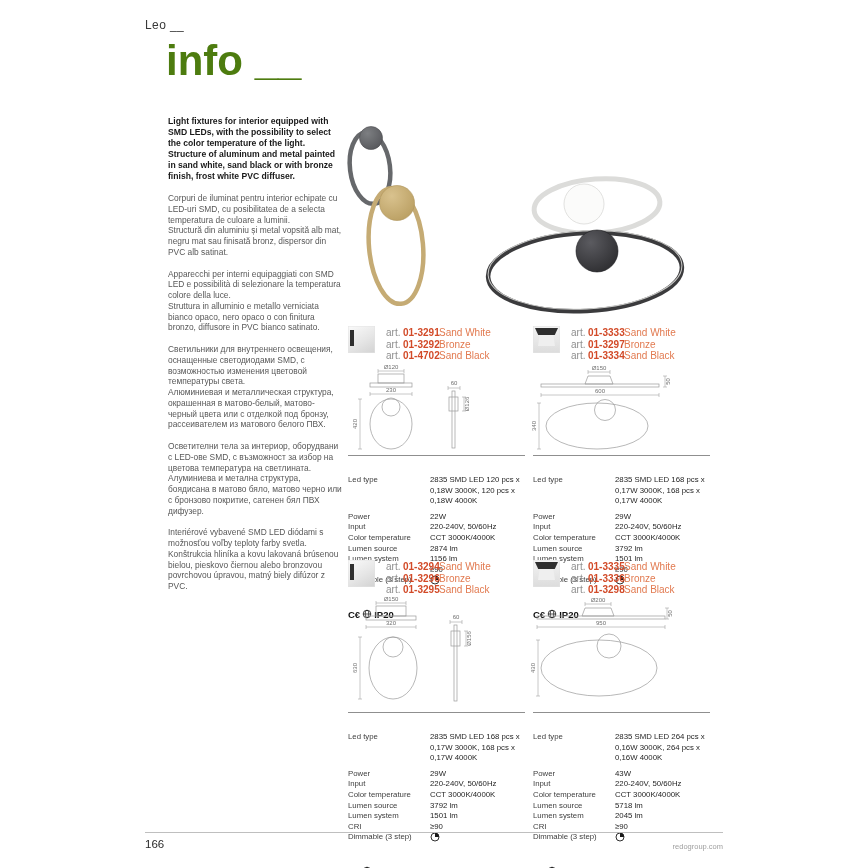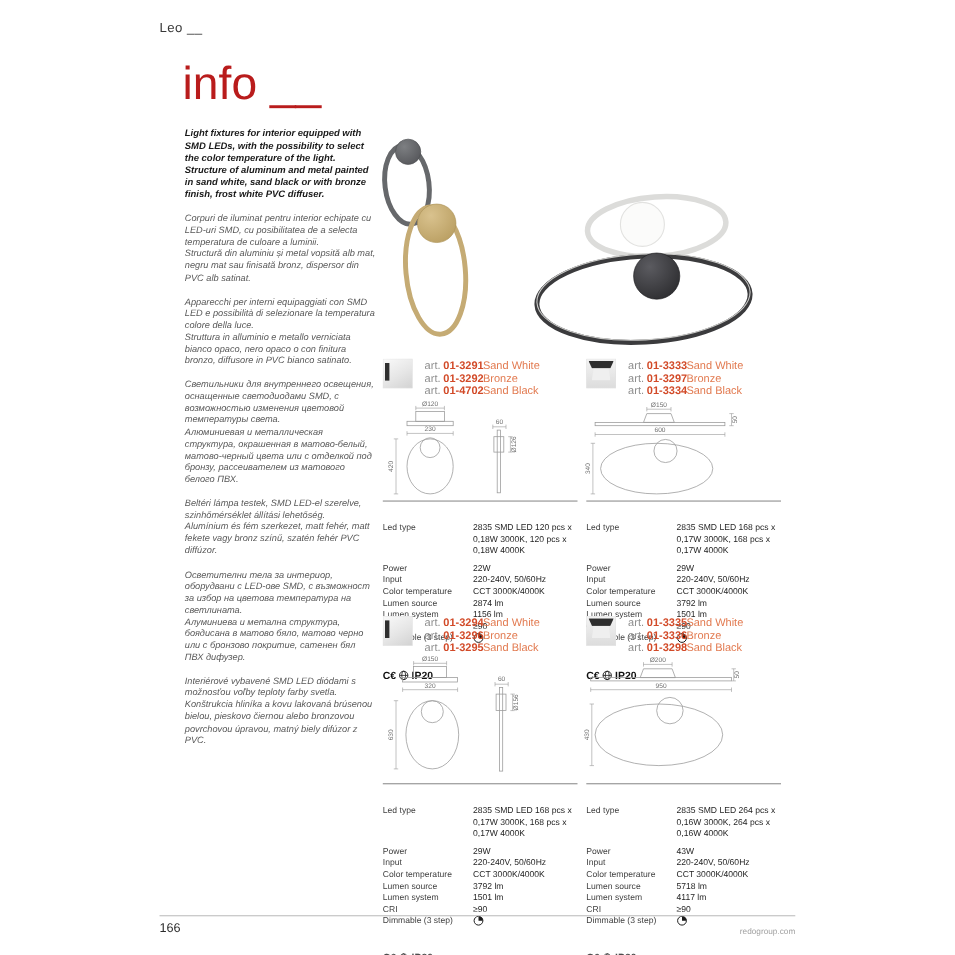--- a/index.html
+++ b/index.html
@@ -3,24 +3,24 @@
 <meta charset="utf-8">
 <style>
   html,body{margin:0;padding:0;}
   body{
     width:868px;height:868px;position:relative;background:#ffffff;
     font-family:"Liberation Sans", sans-serif;overflow:hidden;color:#222;
   }
   .abs{position:absolute;}
   
   .brand{left:145px;top:18px;font-size:12px;color:#383838;letter-spacing:.4px;}
-  .page-title{left:166px;top:52px;font-size:42px;font-weight:400;color:#b91c1c;}
+  .page-title{left:166px;top:37px;font-size:42px;font-weight:700;color:#4d7c0f;}
   
   .desc-col{left:168px;top:116px;width:174px;}
-  .desc-col p{margin:0 0 11px 0;font-size:8.4px;line-height:1.28;color:#585858;white-space:pre-line;font-style:italic;}
+  .desc-col p{margin:0 0 11px 0;font-size:8.4px;line-height:1.28;color:#585858;white-space:pre-line;}
   .desc-col p.en{color:#191919;font-weight:bold;font-size:8.6px;}
   
   .articles{display:flex;gap:11px;}
   .thumb{width:27px;height:27px;flex:none;position:relative;box-shadow:0 0 0 .5px #e3e3e3 inset;}
   .thumb-wall{background:linear-gradient(150deg,#fafafa 0%,#e6e6e6 55%,#d2d2d2 100%);}
   .thumb-wall::before{content:"";position:absolute;left:2px;top:4px;width:4px;height:16px;background:#2f2f2f;}
   .thumb-ceiling{background:linear-gradient(180deg,#f3f3f3,#dcdcdc);}
   .thumb-ceiling::before{content:"";position:absolute;left:2px;top:2px;right:2px;height:7px;background:#2e2e2e;clip-path:polygon(0 0,100% 0,86% 100%,14% 100%);}
   .thumb-ceiling::after{content:"";position:absolute;left:5px;top:9px;right:5px;height:11px;background:#efefef;clip-path:polygon(10% 0,90% 0,100% 100%,0 100%);}
   .art-rows{display:flex;flex-direction:column;padding-top:1px;}
@@ -54,22 +54,20 @@
 
 <div class="abs desc-col">
   <p class="en">Light fixtures for interior equipped with SMD LEDs, with the possibility to select the color temperature of the light.
 Structure of aluminum and metal painted in sand white, sand black or with bronze finish, frost white PVC diffuser.</p>
   <p>Corpuri de iluminat pentru interior echipate cu LED-uri SMD, cu posibilitatea de a selecta temperatura de culoare a luminii.
 Structură din aluminiu și metal vopsită alb mat, negru mat sau finisată bronz, dispersor din PVC alb satinat.</p>
   <p>Apparecchi per interni equipaggiati con SMD LED e possibilità di selezionare la temperatura colore della luce.
 Struttura in alluminio e metallo verniciata bianco opaco, nero opaco o con finitura bronzo, diffusore in PVC bianco satinato.</p>
   <p>Светильники для внутреннего освещения, оснащенные светодиодами SMD, с возможностью изменения цветовой температуры света.
 Алюминиевая и металлическая структура, окрашенная в матово-белый, матово-черный цвета или с отделкой под бронзу, рассеивателем из матового белого ПВХ.</p>
-  <p>Beltéri lámpa testek, SMD LED-el szerelve, szinhőmérséklet állítási lehetőség.
-Alumínium és fém szerkezet, matt fehér, matt fekete vagy bronz színű, szatén fehér PVC diffúzor.</p>
   <p>Осветителни тела за интериор, оборудвани с LED-ове SMD, с възможност за избор на цветова температура на светлината.
 Алуминиева и метална структура, боядисана в матово бяло, матово черно или с бронзово покритие, сатенен бял ПВХ дифузер.</p>
   <p>Interiérové vybavené SMD LED diódami s možnosťou voľby teploty farby svetla.
 Konštrukcia hliníka a kovu lakovaná brúsenou bielou, pieskovo čiernou alebo bronzovou povrchovou úpravou, matný biely difúzor z PVC.</p>
 </div>
 
 <svg class="abs" style="left:336px;top:110px;" width="142" height="218" viewBox="0 0 142 218">
   <defs>
     <radialGradient id="gdisc" cx="35%" cy="30%" r="80%">
       <stop offset="0%" stop-color="#d9c28e"></stop>
@@ -461,21 +459,21 @@
   <div class="srow">
       <span class="lbl">Color temperature</span>
       <span class="val">CCT 3000K/4000K</span>
     </div>
   <div class="srow">
       <span class="lbl">Lumen source</span>
       <span class="val">5718 lm</span>
     </div>
   <div class="srow">
       <span class="lbl">Lumen system</span>
-      <span class="val">4117 lm</span>
+      <span class="val">2045 lm</span>
     </div>
   <div class="srow">
       <span class="lbl">CRI</span>
       <span class="val">≥90</span>
     </div>
   <div class="srow">
       <span class="lbl">Dimmable (3 step)</span>
       <span class="val"><svg width="10" height="10" viewBox="0 0 10 10">
           <circle cx="5" cy="5" r="4" fill="none" stroke="#1a1a1a" stroke-width=".9"></circle>
           <path d="M5 1 A4 4 0 0 1 9 5 L5 5 Z" fill="#1a1a1a"></path>

